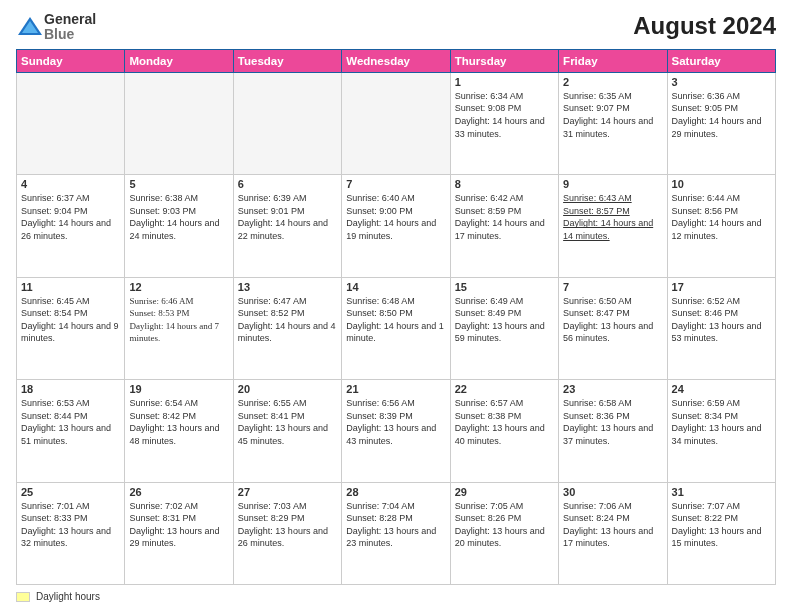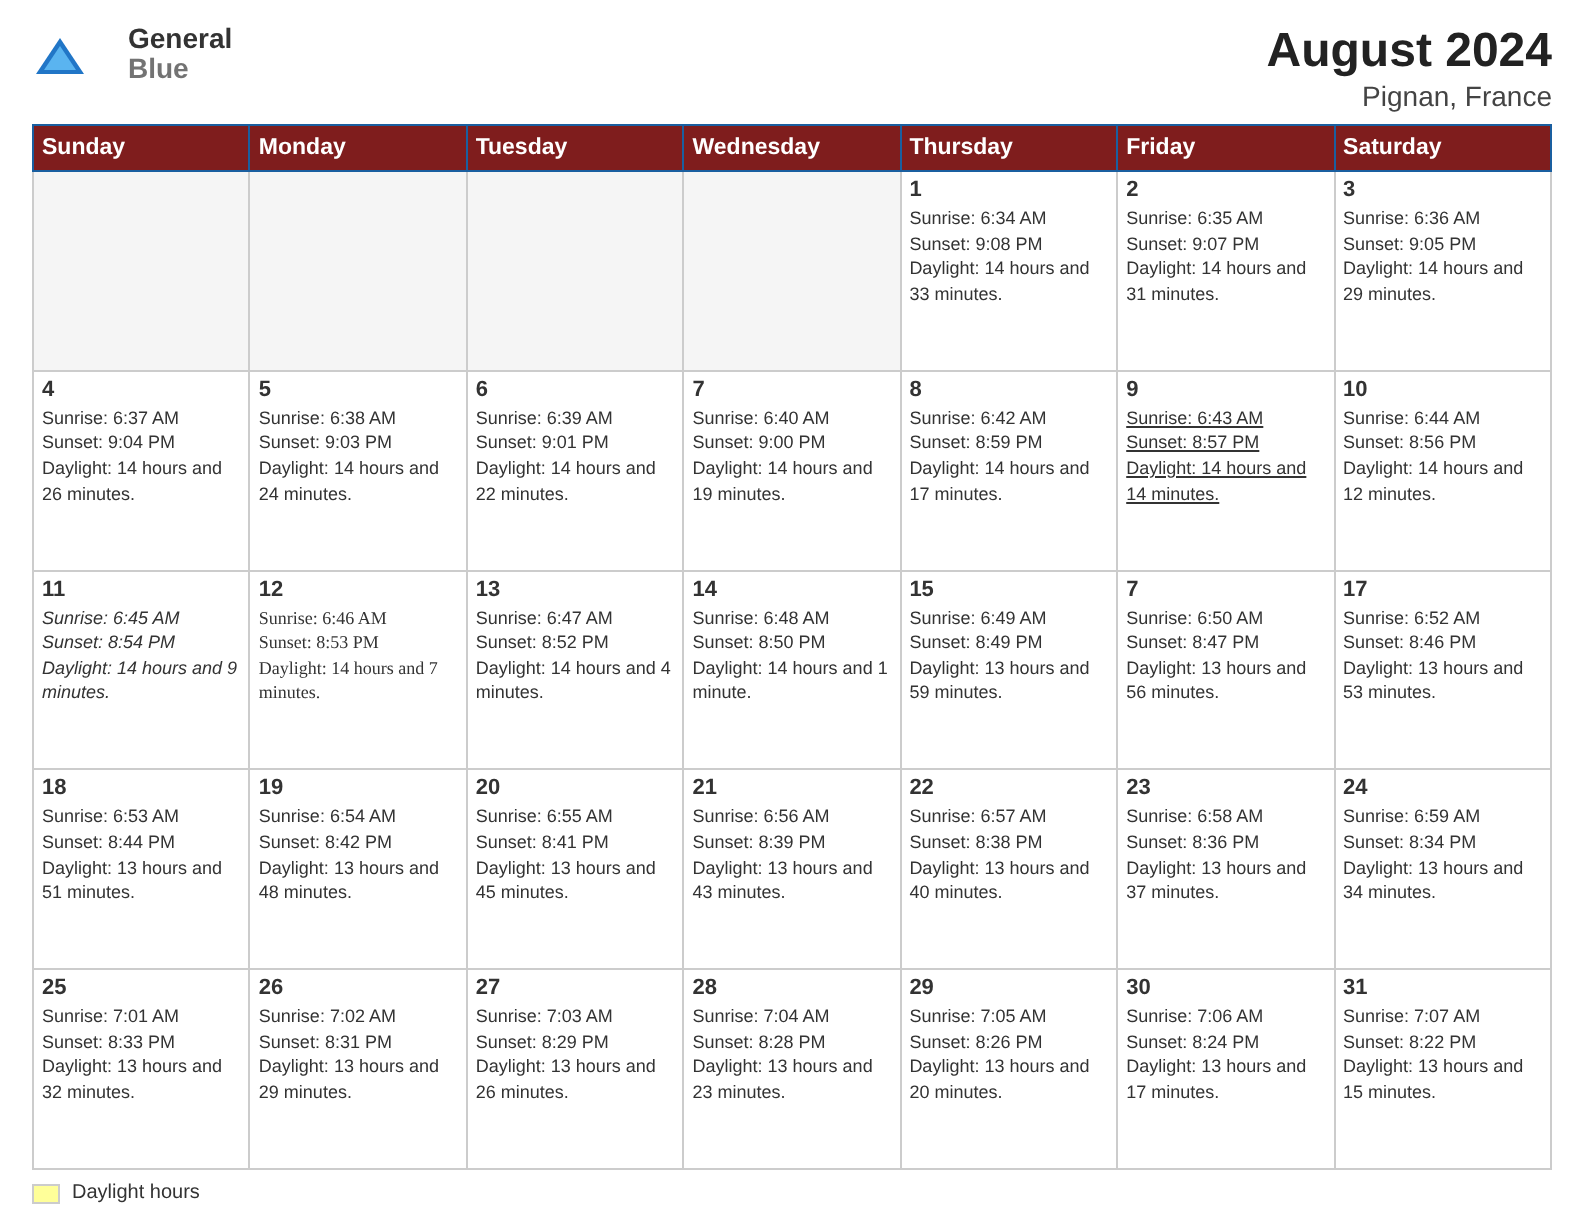--- a/index.html
+++ b/index.html
@@ -18,22 +18,22 @@
       flex-direction: column;
     }
     .header {
       display: flex;
       justify-content: space-between;
       align-items: flex-start;
       margin-bottom: 6px;
     }
     .logo {
       display: flex;
-      align-items: flex-end;
-      gap: 20px;
+      align-items: center;
+      gap: 0;
     }
     .logo-text {
       display: flex;
       flex-direction: column;
       line-height: 1.1;
     }
     .logo-general {
       font-size: 14px;
       font-weight: bold;
       color: #333;
@@ -58,21 +58,21 @@
     .location {
       font-size: 14px;
       color: #444;
     }
     .calendar-table {
       width: 100%;
       border-collapse: collapse;
       flex: 1;
     }
     .calendar-table th {
-      background: #7f1d1d;
+      background: #ec4899;
       color: #fff;
       font-size: 11.5px;
       font-weight: bold;
       padding: 5px 4px;
       text-align: left;
       border: 1px solid #1a5fa0;
     }
     .calendar-table td {
       border: 1px solid #ccc;
       vertical-align: top;
@@ -123,21 +123,20 @@
         <polygon points="14,4 26,22 2,22" fill="#2176c7"></polygon>
         <polygon points="14,8 22,20 6,20" fill="#5ab4f0"></polygon>
       </svg>
       <div class="logo-text">
         <span class="logo-general">General</span>
         <span class="logo-blue">Blue</span>
       </div>
     </div>
     <div class="title-block">
       <div class="month-year">August 2024</div>
-      <div class="location">Pignan, France</div>
     </div>
   </div>
 
   <table class="calendar-table">
     <thead>
       <tr>
         <th>Sunday</th>
         <th>Monday</th>
         <th>Tuesday</th>
         <th>Wednesday</th>
@@ -211,21 +210,21 @@
           <td>
             <span class="day-num">10</span>
             <div class="day-info" style="white-space: pre-line;">Sunrise: 6:44 AM
 Sunset: 8:56 PM
 Daylight: 14 hours and 12 minutes.</div>
           </td>
         </tr>
         <tr>
           <td>
             <span class="day-num">11</span>
-            <div class="day-info" style="white-space: pre-line; font-style: italic;">Sunrise: 6:45 AM
+            <div class="day-info" style="white-space: pre-line;">Sunrise: 6:45 AM
 Sunset: 8:54 PM
 Daylight: 14 hours and 9 minutes.</div>
           </td>
           <td>
             <span class="day-num">12</span>
             <div class="day-info" style="white-space: pre-line; font-family: Liberation Serif, serif;">Sunrise: 6:46 AM
 Sunset: 8:53 PM
 Daylight: 14 hours and 7 minutes.</div>
           </td>
           <td>

